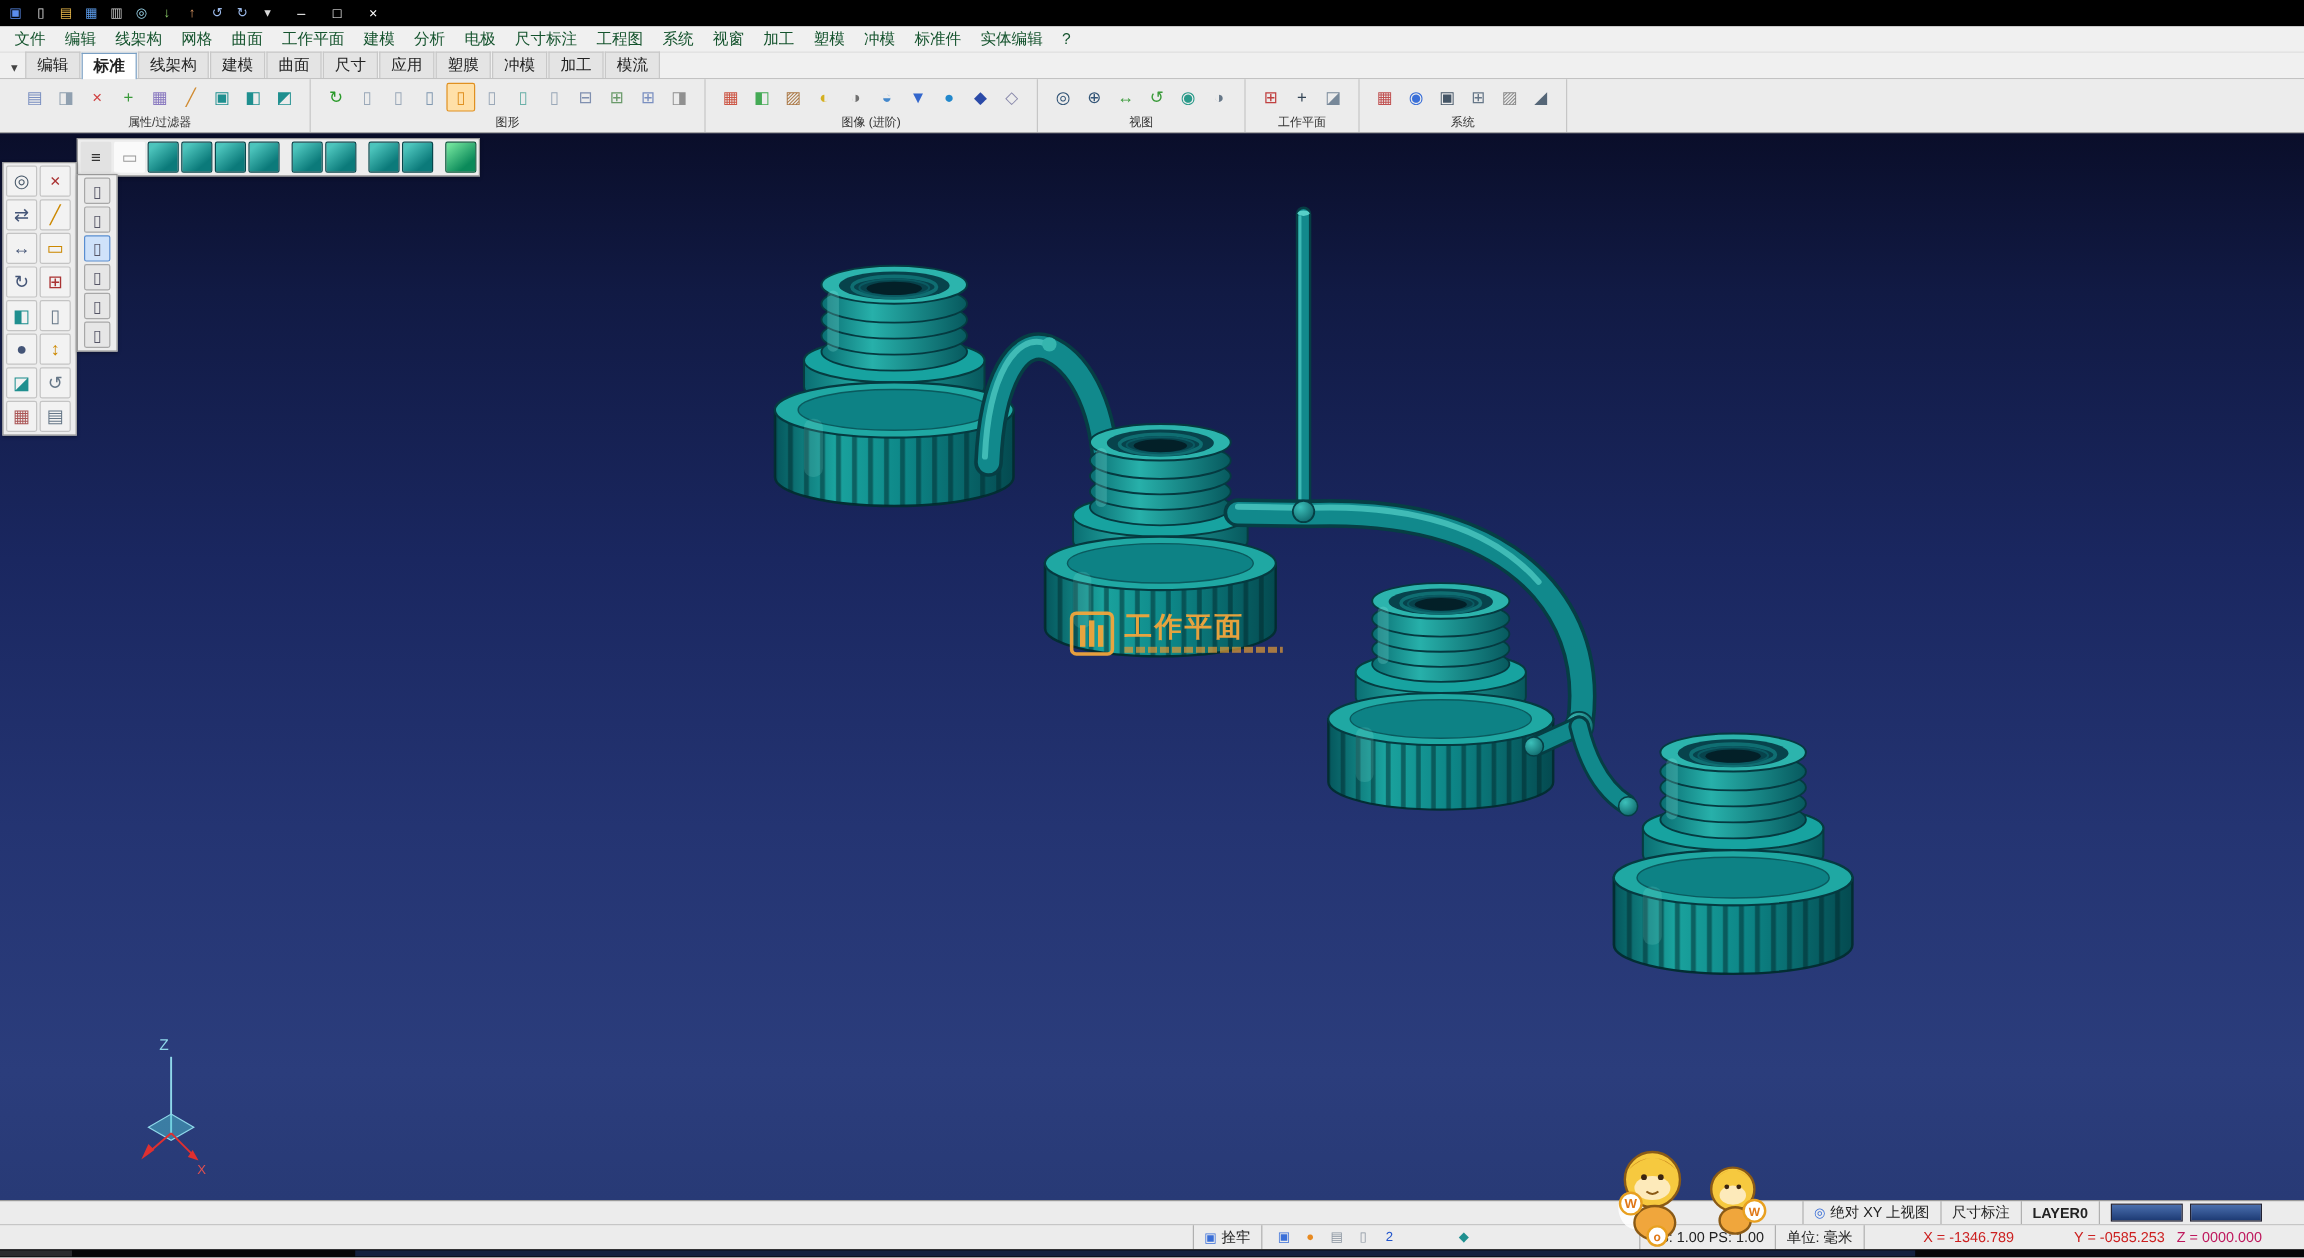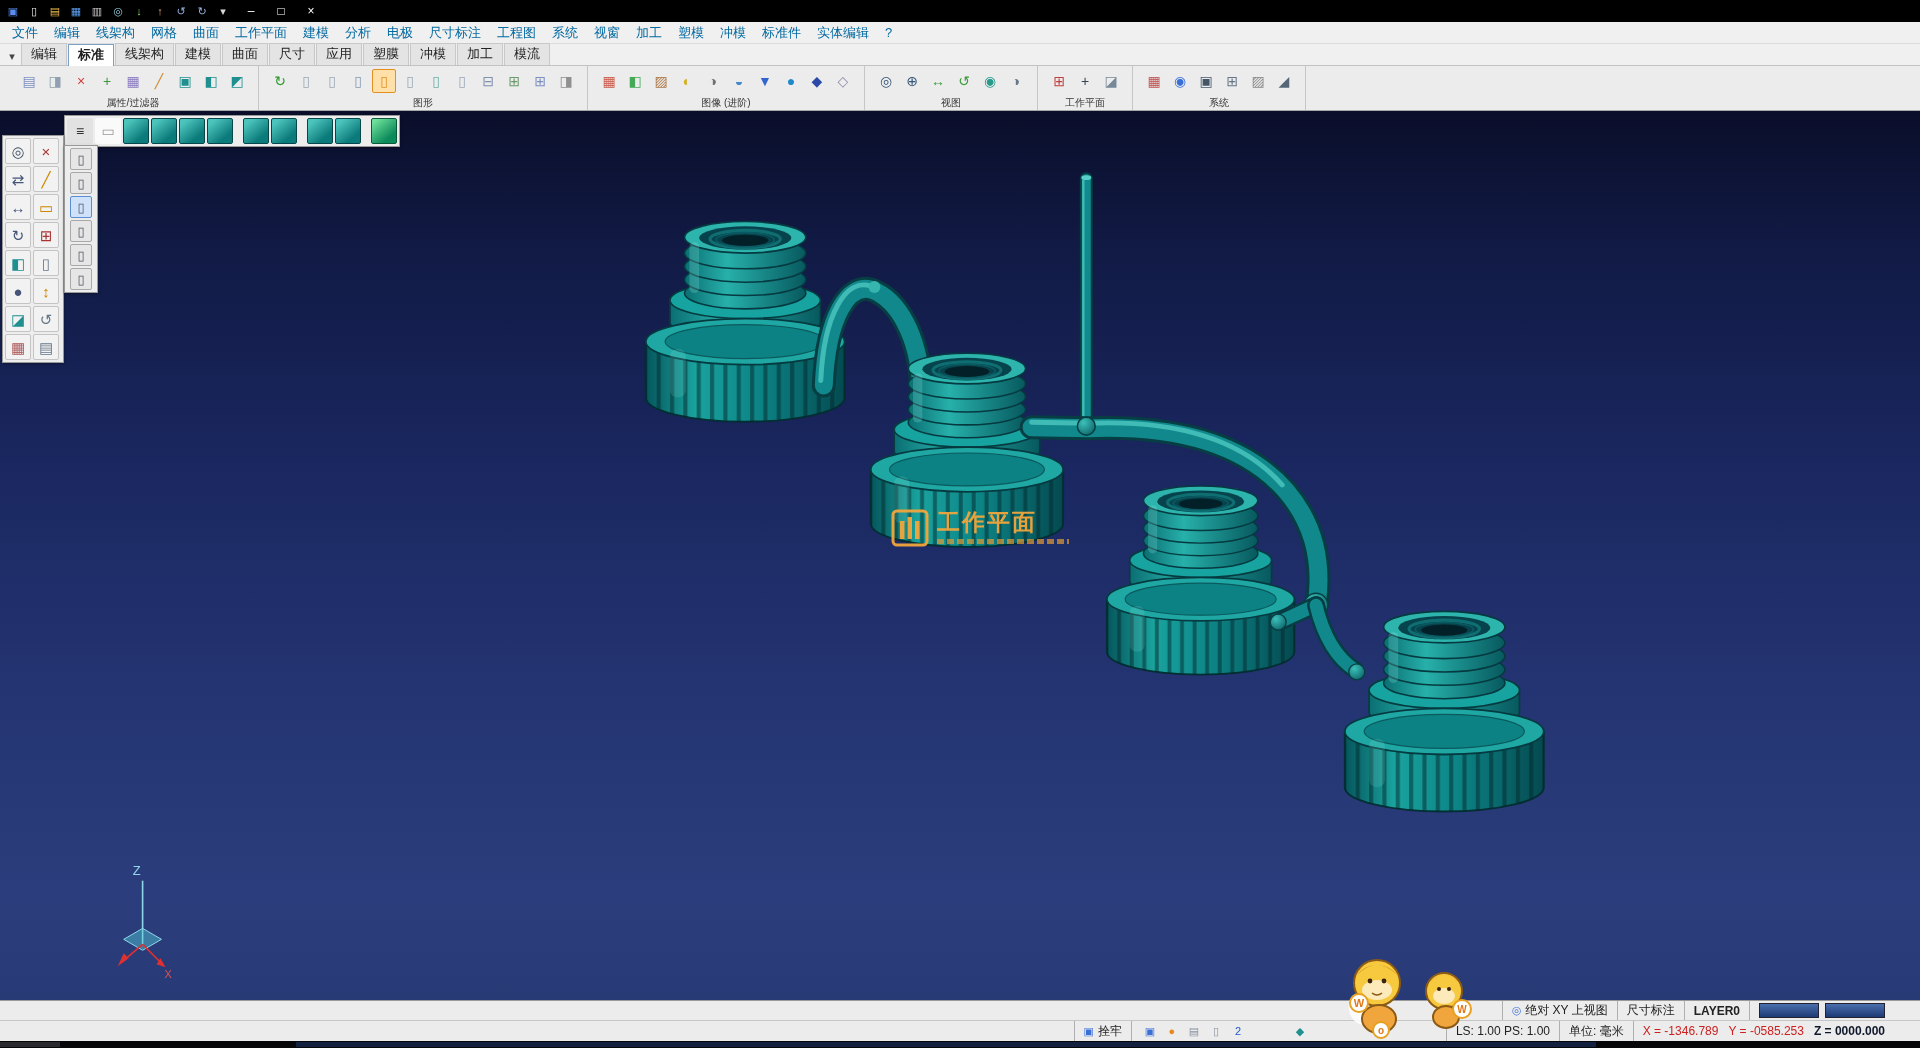--- a/index.html
+++ b/index.html
@@ -9,21 +9,21 @@
   
   .titlebar{height:22px;background:#000;color:#fff;display:flex;align-items:center;font-size:13px;flex:0 0 auto;}
   .tb-icons{display:flex;gap:3px;padding:0 4px;align-items:center;}
   .tb-icons .icon{width:16px;height:16px;font-size:11px;}
   .tb-title{flex:1;text-align:center;white-space:nowrap;overflow:hidden;text-overflow:ellipsis;}
   .tb-controls{display:flex;height:100%;}
   .tb-btn{width:30px;height:100%;display:flex;align-items:center;justify-content:center;font-size:12px;color:#fff;}
 
   
   .menubar{height:21px;background:#f0f0f0;display:flex;align-items:center;font-size:13px;padding-left:4px;border-bottom:1px solid #dcdcdc;flex:0 0 auto;}
-  .menu-item{padding:0 8px;color:#0369a1;}
+  .menu-item{padding:0 8px;color:#14532d;}
   .tabbar{height:21px;background:#f0f0f0;display:flex;align-items:flex-end;font-size:13px;border-bottom:1px solid #c2c2c2;padding-left:3px;flex:0 0 auto;}
   .tab-drop{width:18px;text-align:center;color:#444;font-size:11px;padding-bottom:2px;}
   .tabs-host{display:flex;align-items:flex-end;}
   .tab{padding:1px 9px 2px;border:1px solid #c8c8c8;border-bottom:none;margin-right:1px;background:#e4e4e4;color:#222;}
   .tab.active{background:#ffffff;border-color:#7aa0c4;font-weight:bold;position:relative;top:1px;}
 
   
   .toolbar{height:44px;background:#ececec;display:flex;align-items:stretch;border-bottom:1px solid #a8a8a8;padding-left:8px;flex:0 0 auto;}
   .tgroup{display:flex;flex-direction:column;justify-content:space-between;padding:2px 9px 1px;border-right:1px solid #c6c6c6;}
   .tg-icons{display:flex;gap:2px;align-items:center;height:26px;}
@@ -58,22 +58,22 @@
   .sp{flex:1;}
   .endsp{width:26px;}
   .cell{display:flex;align-items:center;gap:4px;padding:0 9px;border-left:1px solid #b0b0b0;height:100%;white-space:nowrap;color:#222;}
   .cell.layer span{font-weight:bold;}
   .mini-icon{font-size:11px;color:#3a6fd8;}
   .swatches{gap:6px;}
   .sw{width:58px;height:13px;border:1px solid #223;background:linear-gradient(180deg,#4a6fae,#1d3a74);display:inline-block;}
   .icons-cell .icon{width:16px;height:15px;font-size:11px;}
   .ls-cell{margin-left:128px;}
   .coords{gap:10px;}
-  .cx{color:#cc2020;}
-  .cz{color:#0f172a;font-weight:bold;}
+  .cx{color:#cc2020;margin-left:40px;}
+  .cz{color:#be185d;}
 
   
   .taskbar{height:7px;background:#060608;position:relative;flex:0 0 auto;}
   .taskbar .seg1{position:absolute;left:296px;top:1px;width:1300px;height:5px;background:#13203f;}
   .taskbar .seg2{position:absolute;left:0;top:1px;width:60px;height:5px;background:#2a2a2e;}
 
   .mascot{position:absolute;left:1341px;top:953px;width:140px;height:88px;z-index:40;}
 </style>
 </head>
 <body>

